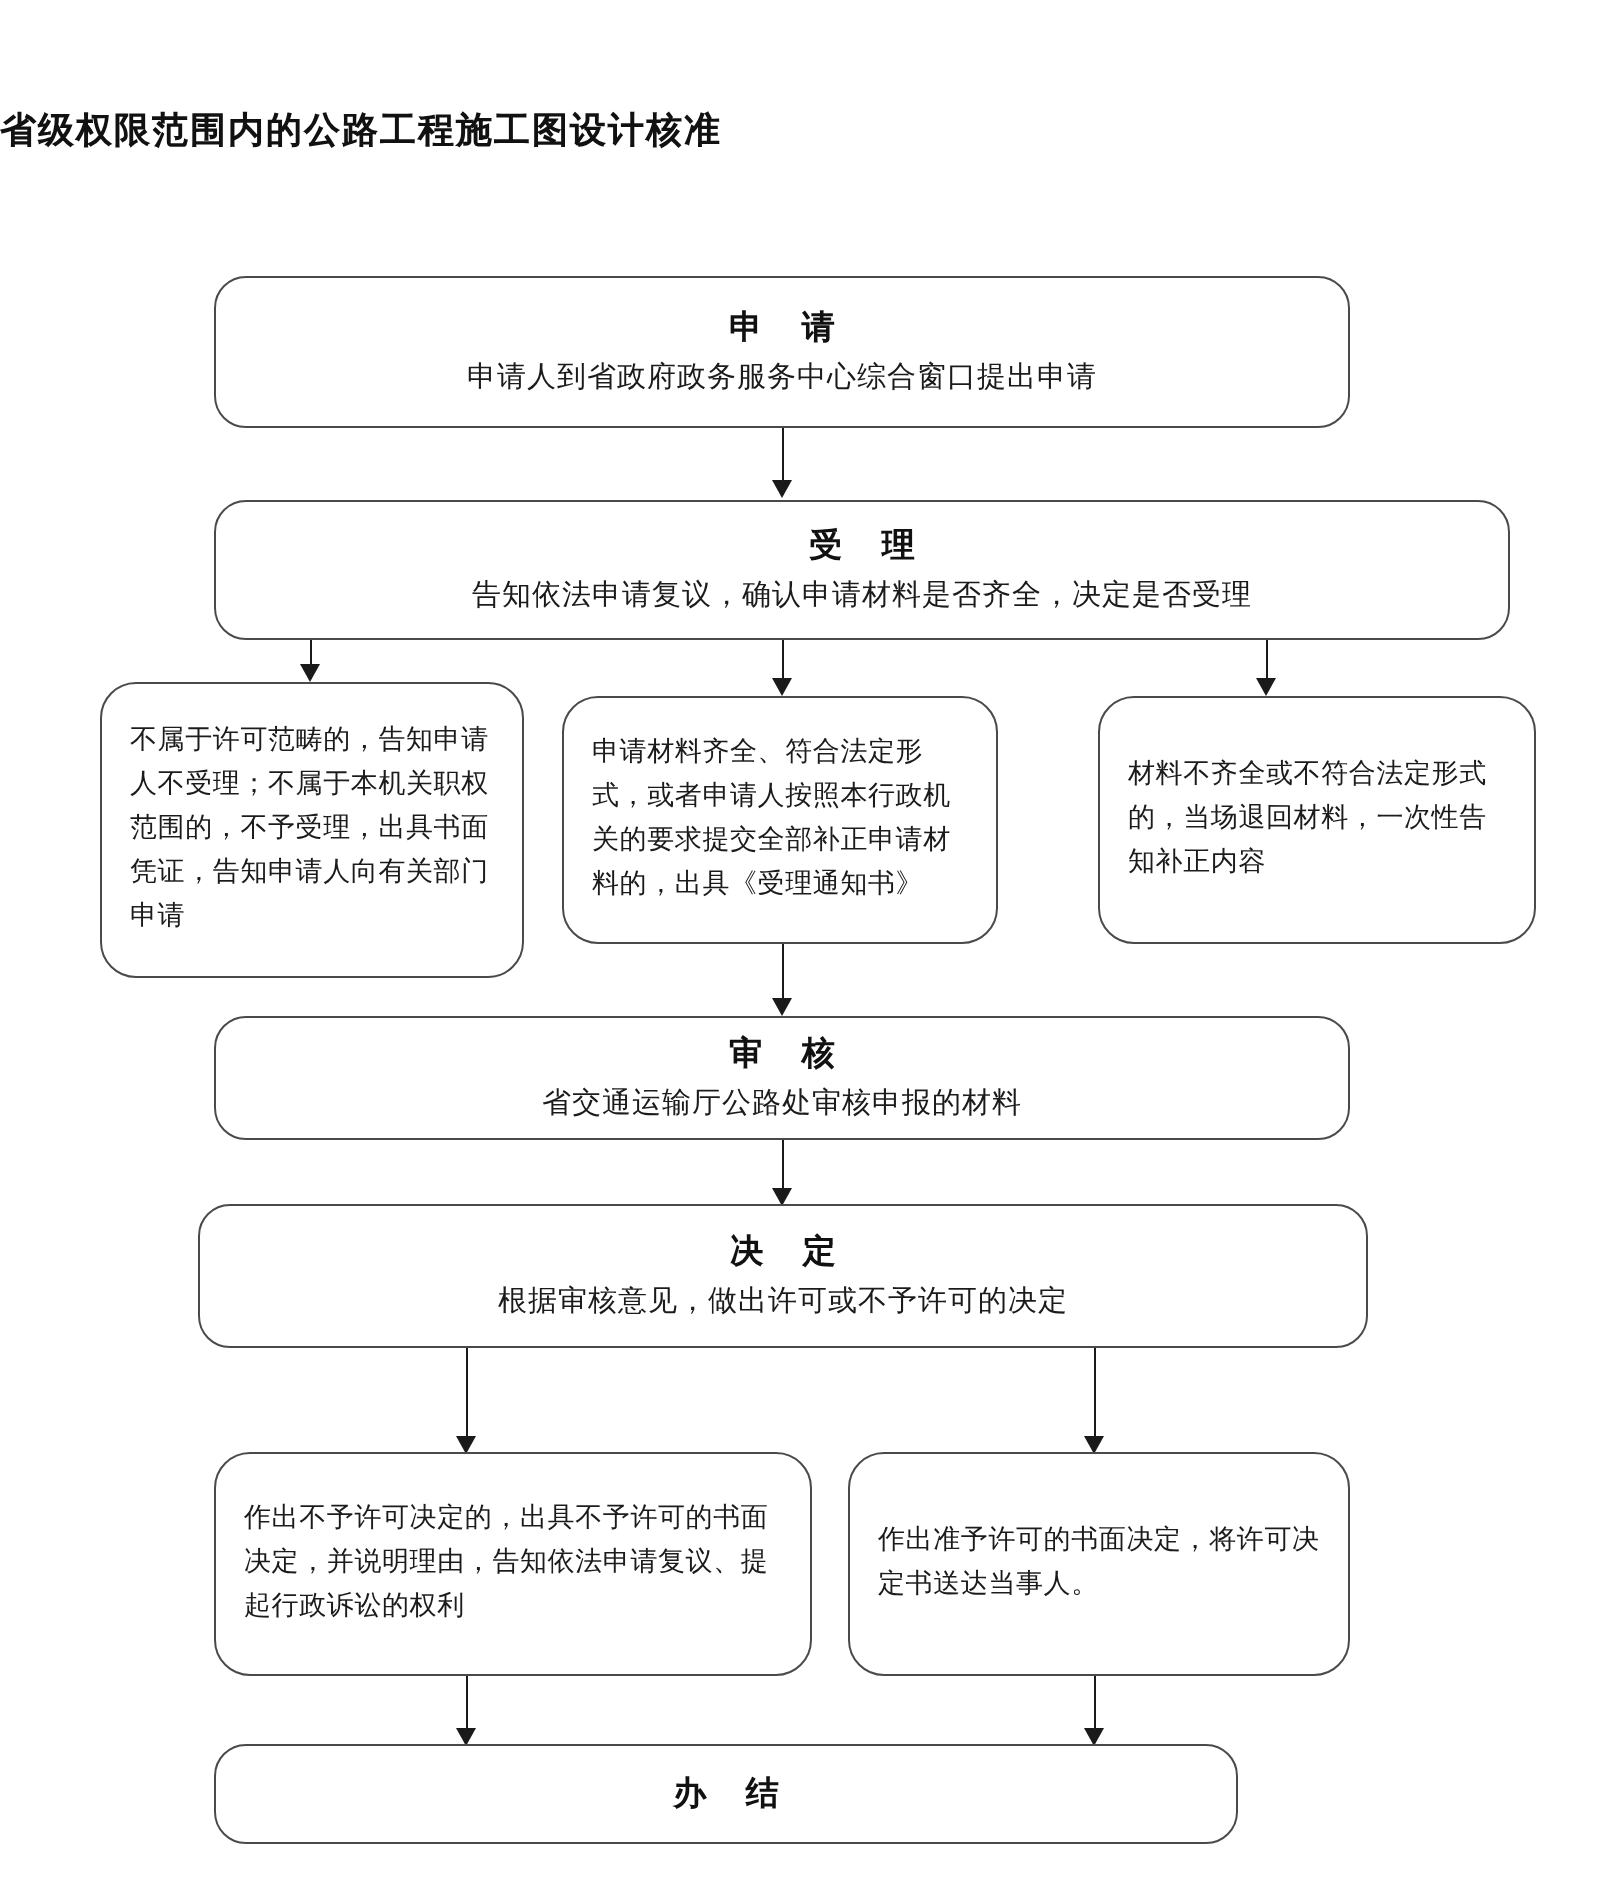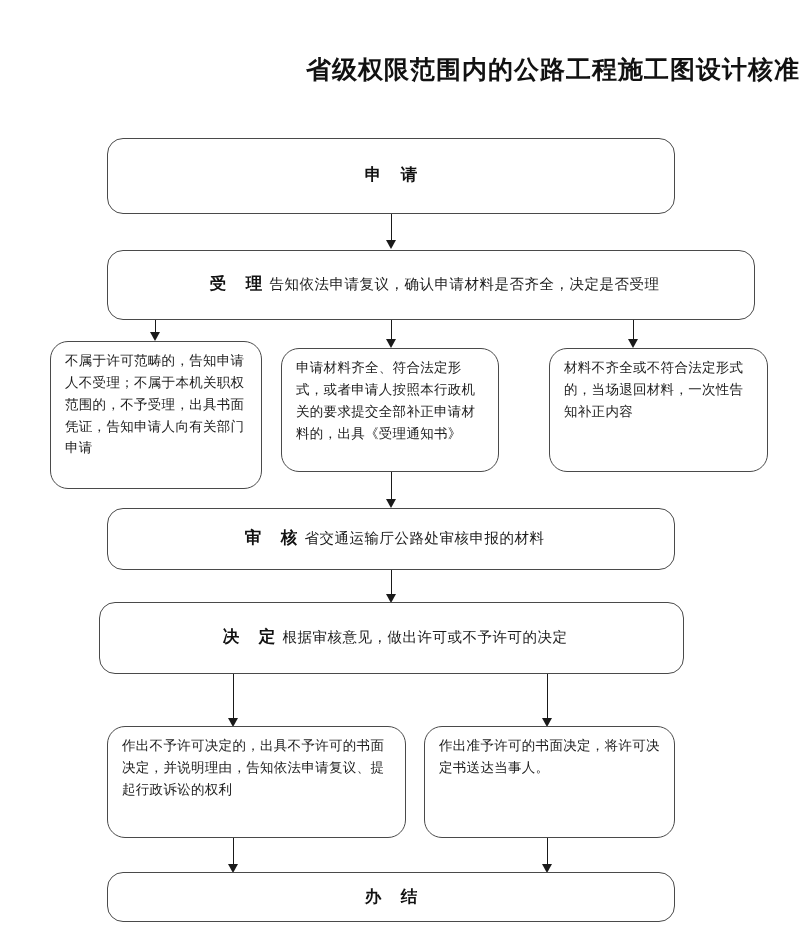--- a/index.html
+++ b/index.html
@@ -20,36 +20,37 @@
     position: absolute;
     inset: 0;
   }
 
   
   .chart-title {
     position: absolute;
     left: 0;
     top: 55px;
     width: 800px;
-    text-align: right;
-    font-size: 25px;
+    text-align: left;
+    font-size: 18px;
     font-weight: bold;
     letter-spacing: 1px;
     color: #111111;
     line-height: 1.2;
   }
 
   
   .node {
     position: absolute;
     box-sizing: border-box;
     border: 1.3px solid #4a4a4a;
     border-radius: 16px;
     background: #ffffff;
     display: flex;
+    flex-direction: column;
     align-items: center;
     justify-content: center;
     text-align: center;
     padding: 4px 10px;
   }
 
   .node .heading {
     font-size: 16.5px;
     font-weight: bold;
     letter-spacing: 7px;
@@ -102,21 +103,21 @@
   
   #node-apply     { left:107px; top:138px;  width:568px; height:76px; }
   #node-accept    { left:107px; top:250px;  width:648px; height:70px; }
   #node-branch-l  { left:50px;  top:341px;  width:212px; height:148px; }
   #node-branch-m  { left:281px; top:348px;  width:218px; height:124px; }
   #node-branch-r  { left:549px; top:348px;  width:219px; height:124px; }
   #node-review    { left:107px; top:508px;  width:568px; height:62px; }
   #node-decide    { left:99px;  top:602px;  width:585px; height:72px;text-align:right; }
   #node-bottom-l  { left:107px; top:726px;  width:299px; height:112px; }
   #node-bottom-r  { left:424px; top:726px;  width:251px; height:112px; }
-  #node-finish    { left:107px; top:872px;  width:568px; height:50px; }
+  #node-finish    { left:107px; top:872px;  width:512px; height:50px; }
 
   
   #c-apply-accept   { left:391px; top:214px; height:26px; }
   #a-apply-accept   { left:386px; top:240px; }
 
   #c-accept-l       { left:155px; top:320px; height:12px; }
   #a-accept-l       { left:150px; top:332px; }
   #c-accept-m       { left:391px; top:320px; height:19px; }
   #a-accept-m       { left:386px; top:339px; }
   #c-accept-r       { left:633px; top:320px; height:19px; }
@@ -140,20 +141,21 @@
 </style>
 </head>
 <body>
 
 <div id="flow-root">
 
   <div class="chart-title">省级权限范围内的公路工程施工图设计核准</div>
 
   <div class="node" id="node-apply">
     <div class="heading">申 请</div>
+    <div class="sub">申请人到省政府政务服务中心综合窗口提出申请</div>
   </div>
 
   <div class="conn-v" id="c-apply-accept"></div>
   <div class="arrow-head" id="a-apply-accept"></div>
 
   <div class="node" id="node-accept">
     <div class="heading">受 理</div>
     <div class="sub">告知依法申请复议，确认申请材料是否齐全，决定是否受理</div>
   </div>
 

